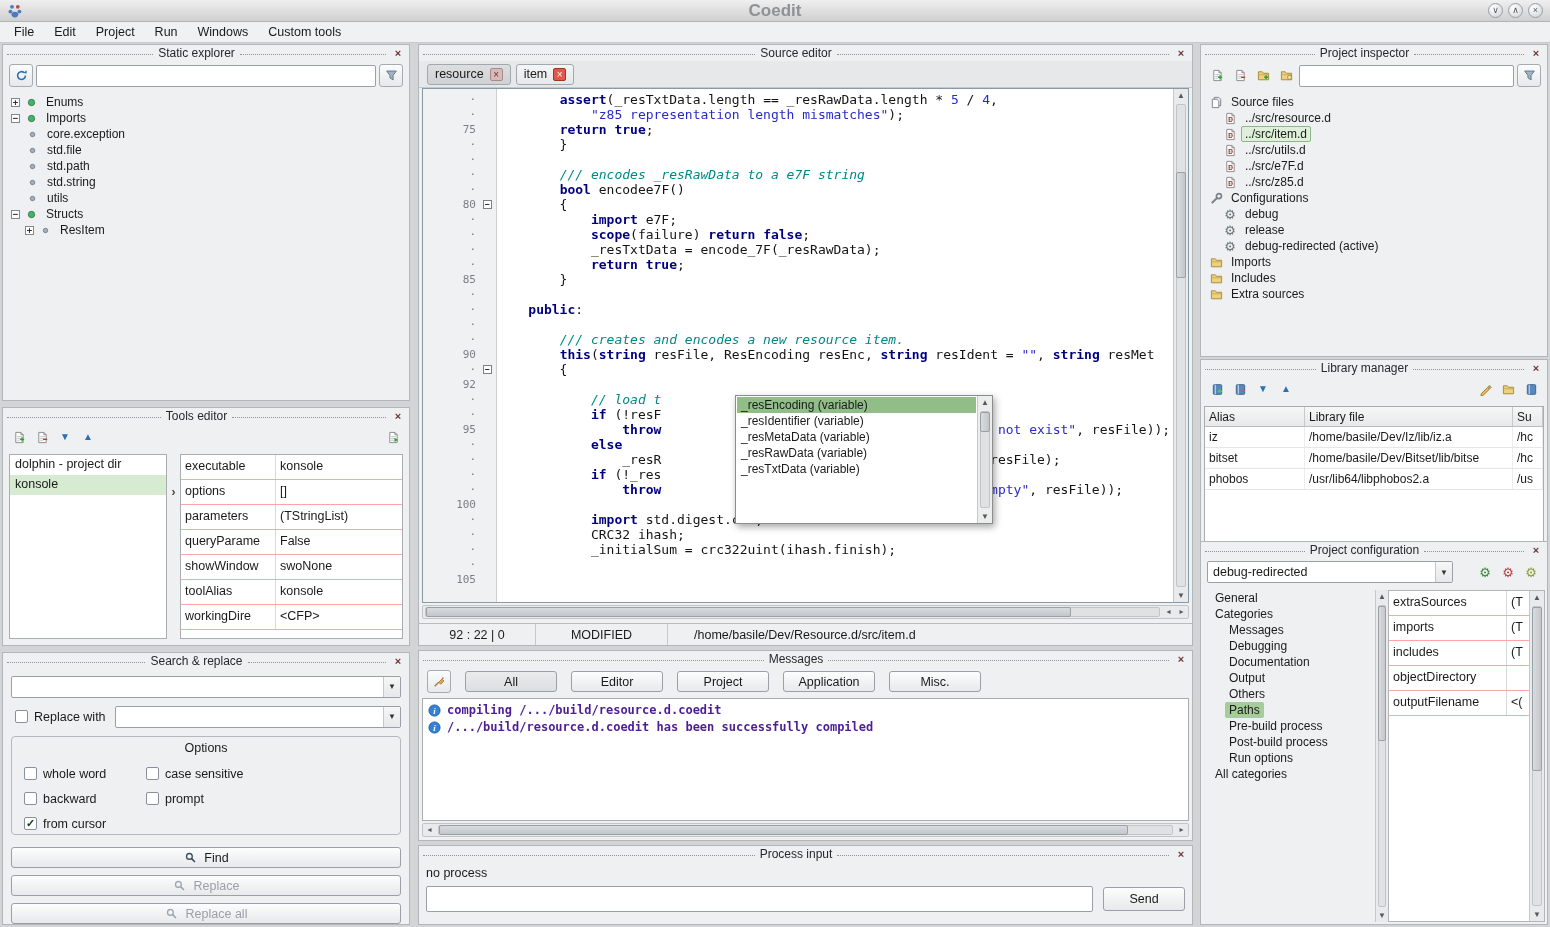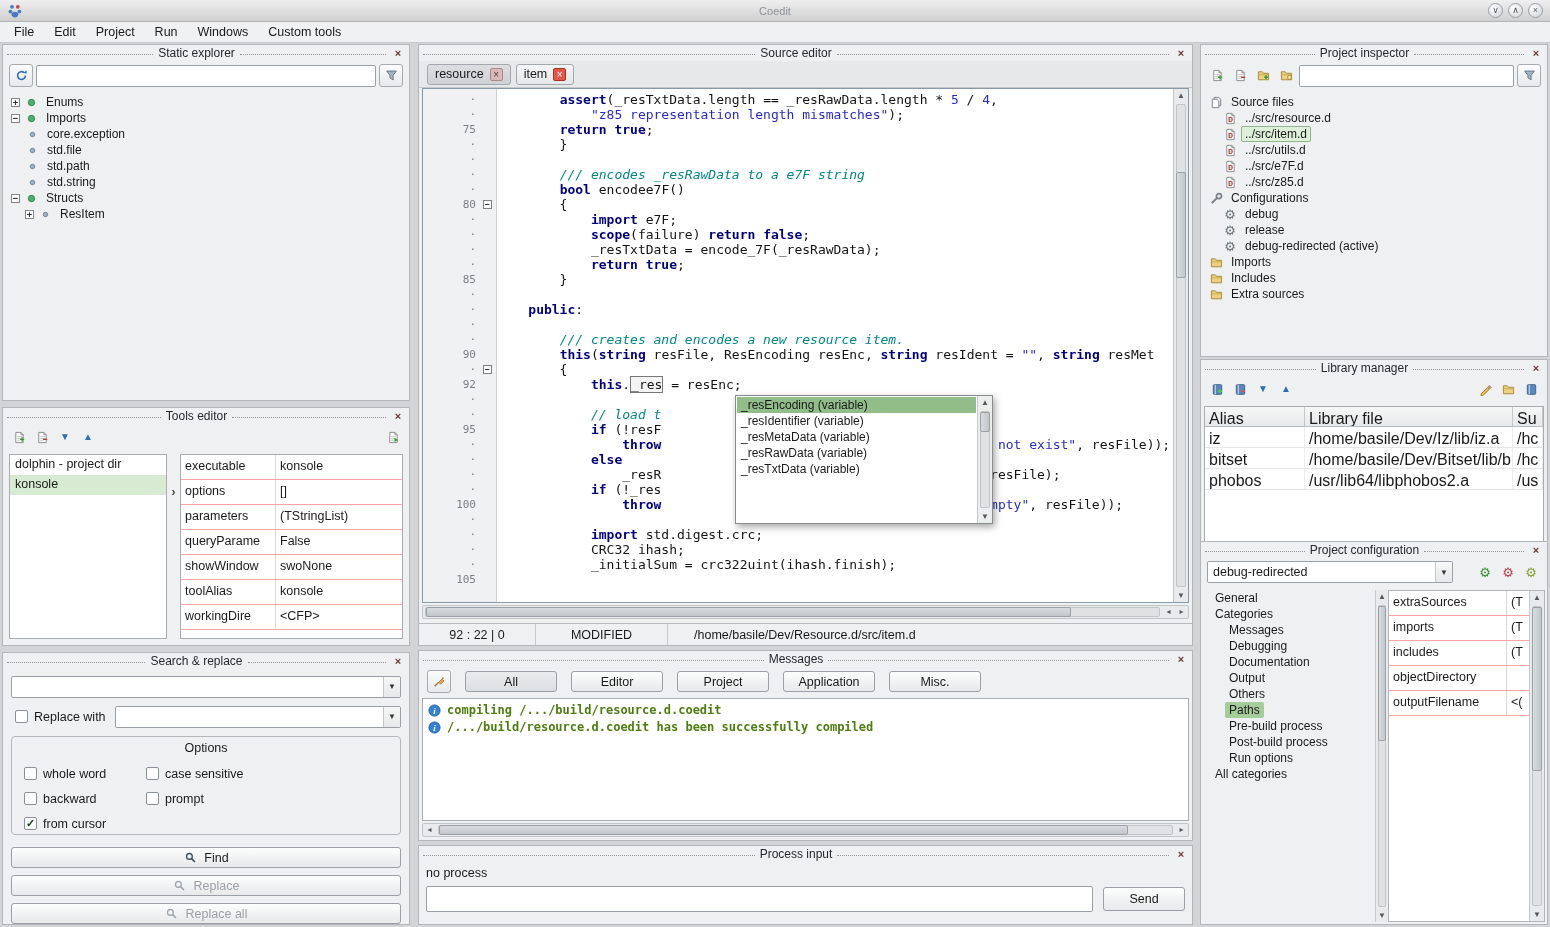--- a/index.html
+++ b/index.html
@@ -1,21 +1,21 @@
 <!DOCTYPE html>
 <html><head>
 <meta charset="utf-8">
 <style>
 *{margin:0;padding:0;box-sizing:border-box}
 html,body{width:1550px;height:927px}
 body{position:relative;background:#d2d4d5;font-family:"Liberation Sans",sans-serif;font-size:12.5px;color:#1a1a1a;overflow:hidden}
 
 
 .titlebar{position:absolute;left:0;top:0;right:0;height:22px;background:linear-gradient(#efefef,#d0d0d0);border-bottom:1px solid #b4b4b4;display:flex;align-items:center;justify-content:center}
-.titlebar .title{color:#8e9296;font-weight:normal;font-size:11px}
+.titlebar .title{color:#8e9296;font-weight:bold;font-size:17px}
 .app-icon{position:absolute;left:7px;top:3px;width:16px;height:16px}
 .app-icon svg{width:16px;height:16px;display:block}
 .winbtns{position:absolute;right:7px;top:3px;display:flex;gap:5px}
 .winbtn{width:15px;height:15px;border-radius:50%;border:1px solid #9aa0a6;background:radial-gradient(circle at 35% 30%,#ffffff,#ccd1d5);font-size:9px;line-height:13px;text-align:center;color:#555;cursor:default}
 .menubar{position:absolute;left:0;top:22px;right:0;height:21px;background:#f0f1f2;border-bottom:1px solid #c6c8ca;display:flex;align-items:center;padding:0 6px;gap:4px}
 .menu-item{padding:1px 8px;border-radius:2px}
 
 
 .panel{position:absolute;background:#eef0f1;border:1px solid #b2b6b9;display:flex;flex-direction:column;overflow:hidden}
 .phead{height:16px;flex:0 0 16px;display:flex;align-items:center;gap:5px;padding:0 4px}
@@ -101,24 +101,24 @@
 .sr-optbox{margin:8px 8px 0;height:100px;border:1px solid #b5b9bc;border-radius:4px}
 .sr-opt-title{text-align:center;margin-top:4px}
 .sr-grid{display:grid;grid-template-columns:122px auto;row-gap:11px;margin:12px 0 0 12px}
 .opt{display:flex;align-items:center}
 
 
 .mbtn{width:92px;height:21px;display:flex;align-items:center;justify-content:center;background:linear-gradient(#fcfdfd,#e7e9ea);border:1px solid #9aa0a5;border-radius:3px;font-size:12.5px}
 .mbtn.active{background:linear-gradient(#e9ebec,#dcdfe1)}
 .msg-list{flex:1;background:#fff;border:1px solid #a9adb0;margin:2px 3px 0;padding:3px 4px;overflow:hidden}
 .msg-row{display:flex;align-items:center;height:17px;gap:6px}
-.msg-text{font:bold 12px/17px "DejaVu Sans Mono",monospace;color:#4d7c0f;white-space:nowrap}
-
-
-.lib-table{margin:4px 3px 0;border:1px solid #a9adb0;background:#fff;font-size:16px;flex:1;overflow:hidden}
+.msg-text{font:bold 12px/17px "DejaVu Sans Mono",monospace;color:#4c1d95;white-space:nowrap}
+
+
+.lib-table{margin:4px 3px 0;border:1px solid #a9adb0;background:#fff;font-size:12px;flex:1;overflow:hidden}
 .lib-hrow{display:flex;background:linear-gradient(#f6f7f7,#e7e9ea);border-bottom:1px solid #b9bdbf;height:20px}
 .lib-h{padding:3px 4px;border-right:1px solid #c6c8ca;overflow:hidden;white-space:nowrap}
 .lib-row{display:flex;height:21px;border-bottom:1px solid #e4e6e7}
 .lib-c{padding:3px 4px;border-right:1px solid #ececee;overflow:hidden;white-space:nowrap}
 .c0{width:100px;flex:none}.c1{width:208px;flex:none}.c2{flex:1}
 
 
 .pc-content{flex:1;display:flex;margin:4px 2px 2px 6px;align-items:stretch}
 #pc-tree{width:168px;flex:none}
 .pc-vscroll{width:13px}
@@ -224,20 +224,28 @@
         <span class="tlabel">std.path</span>
       </div>
       <div class="trow" style="padding-left: 18px;">
         <span class="ic">
           <svg viewBox="0 0 14 14">
             <circle cx="7" cy="7" r="2.4" fill="#9eb2c2" stroke="#6e8294"></circle>
           </svg>
         </span>
         <span class="tlabel">std.string</span>
       </div>
+      <div class="trow" style="padding-left: 18px;">
+        <span class="ic">
+          <svg viewBox="0 0 14 14">
+            <circle cx="7" cy="7" r="2.4" fill="#9eb2c2" stroke="#6e8294"></circle>
+          </svg>
+        </span>
+        <span class="tlabel">utils</span>
+      </div>
       <div class="trow" style="padding-left: 4px;">
         <span class="texp">−</span>
         <span class="ic">
           <svg viewBox="0 0 14 14">
             <circle cx="7" cy="7" r="3.4" fill="#49b06e" stroke="#2e7e4c"></circle>
           </svg>
         </span>
         <span class="tlabel">Structs</span>
       </div>
       <div class="trow" style="padding-left: 18px;">
@@ -500,21 +508,20 @@
         <div class="cline"><span class="seg-pl">            </span><span class="seg-kw">scope</span><span class="seg-pl">(failure) </span><span class="seg-kw">return</span><span class="seg-pl"> </span><span class="seg-kw">false</span><span class="seg-pl">;</span></div>
         <div class="cline"><span class="seg-pl">            _resTxtData = encode_7F(_resRawData);</span></div>
         <div class="cline"><span class="seg-pl">            </span><span class="seg-kw">return</span><span class="seg-pl"> </span><span class="seg-kw">true</span><span class="seg-pl">;</span></div>
         <div class="cline"><span class="seg-pl">        }</span></div>
         <div class="cline"></div>
         <div class="cline"><span class="seg-pl">    </span><span class="seg-kw">public</span><span class="seg-pl">:</span></div>
         <div class="cline"></div>
         <div class="cline"><span class="seg-pl">        </span><span class="seg-cm">/// creates and encodes a new resource item.</span></div>
         <div class="cline"><span class="seg-pl">        </span><span class="seg-kw">this</span><span class="seg-pl">(</span><span class="seg-kw">string</span><span class="seg-pl"> resFile, ResEncoding resEnc, </span><span class="seg-kw">string</span><span class="seg-pl"> resIdent = </span><span class="seg-str">""</span><span class="seg-pl">, </span><span class="seg-kw">string</span><span class="seg-pl"> resMet</span></div>
         <div class="cline"><span class="seg-pl">        {</span></div>
-        <div class="cline"><span class="seg-pl">            </span><span class="seg-kw">this</span><span class="seg-pl">.</span><span class="seg-box">_res</span><span class="seg-pl"> = resEnc;</span></div>
         <div class="cline"></div>
         <div class="cline"><span class="seg-pl">            </span><span class="seg-cm">// load t</span></div>
         <div class="cline"><span class="seg-pl">            </span><span class="seg-kw">if</span><span class="seg-pl"> (!resF</span></div>
         <div class="cline"><span class="seg-pl">                </span><span class="seg-kw">throw</span><span class="seg-pl">                                   ~ </span><span class="seg-str">"does not exist"</span><span class="seg-pl">, resFile));</span></div>
         <div class="cline"><span class="seg-pl">            </span><span class="seg-kw">else</span></div>
         <div class="cline"><span class="seg-pl">                _resR                                       ad(resFile);</span></div>
         <div class="cline"><span class="seg-pl">            </span><span class="seg-kw">if</span><span class="seg-pl"> (!_res</span></div>
         <div class="cline"><span class="seg-pl">                </span><span class="seg-kw">throw</span><span class="seg-pl">                                   ~ </span><span class="seg-str">"is empty"</span><span class="seg-pl">, resFile));</span></div>
         <div class="cline"></div>
         <div class="cline"><span class="seg-pl">            </span><span class="seg-kw">import</span><span class="seg-pl"> std.digest.crc;</span></div>

